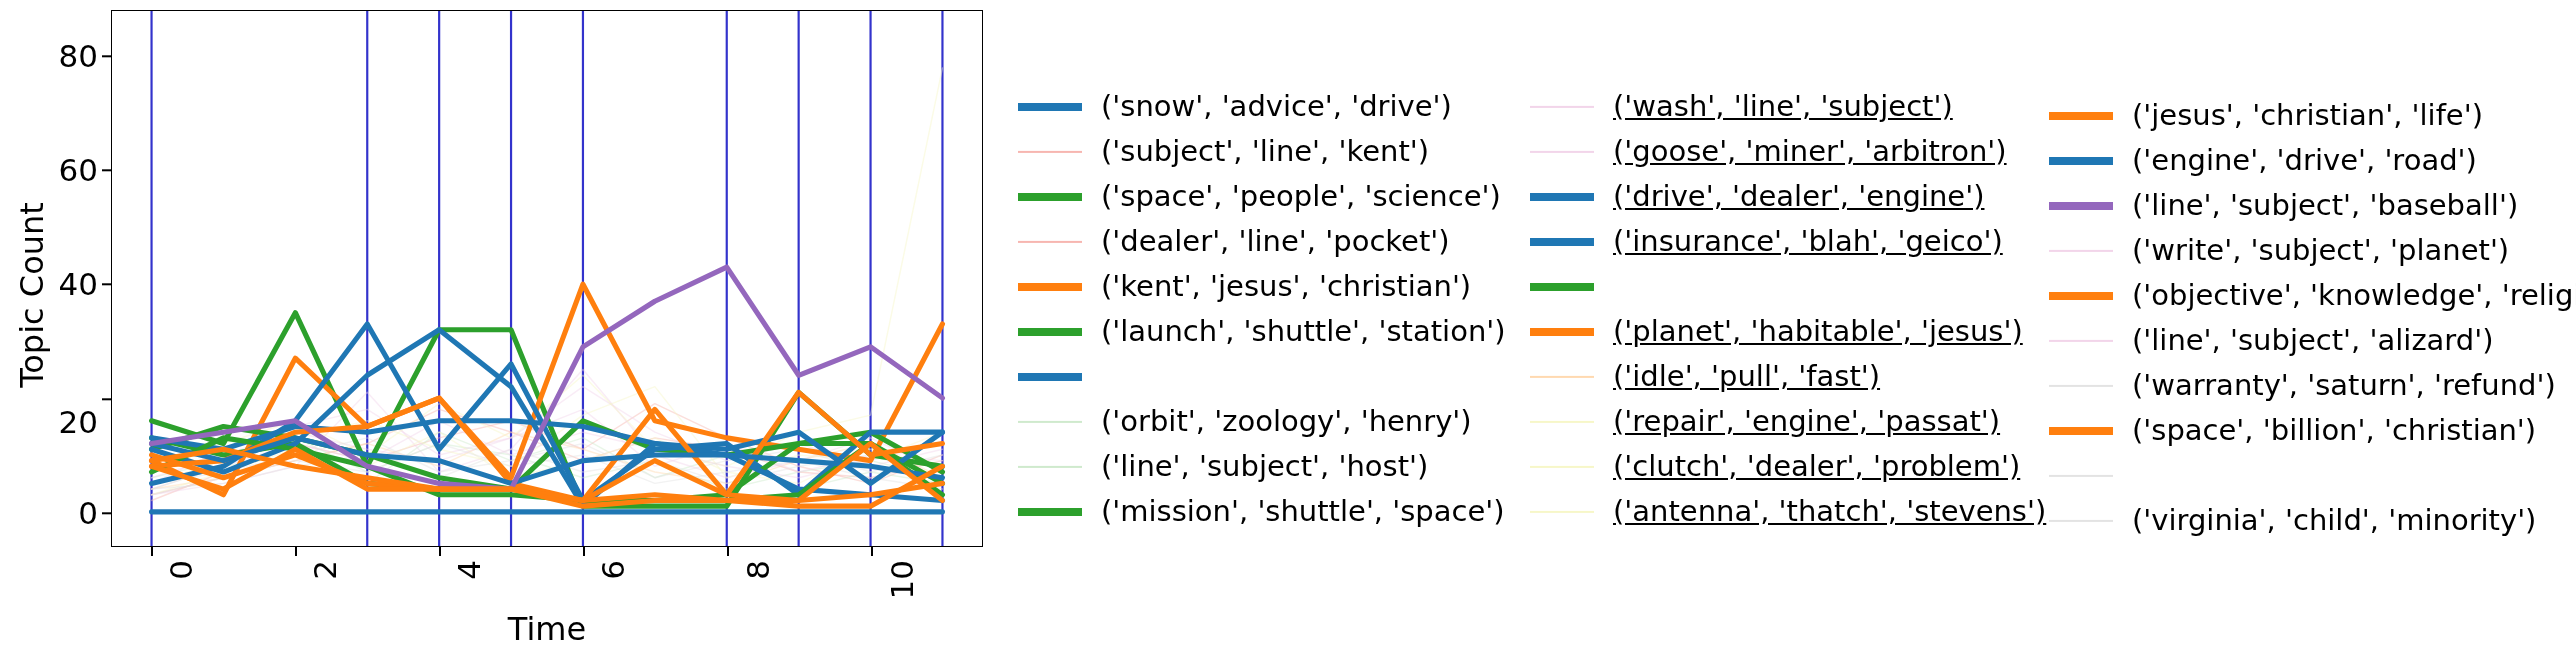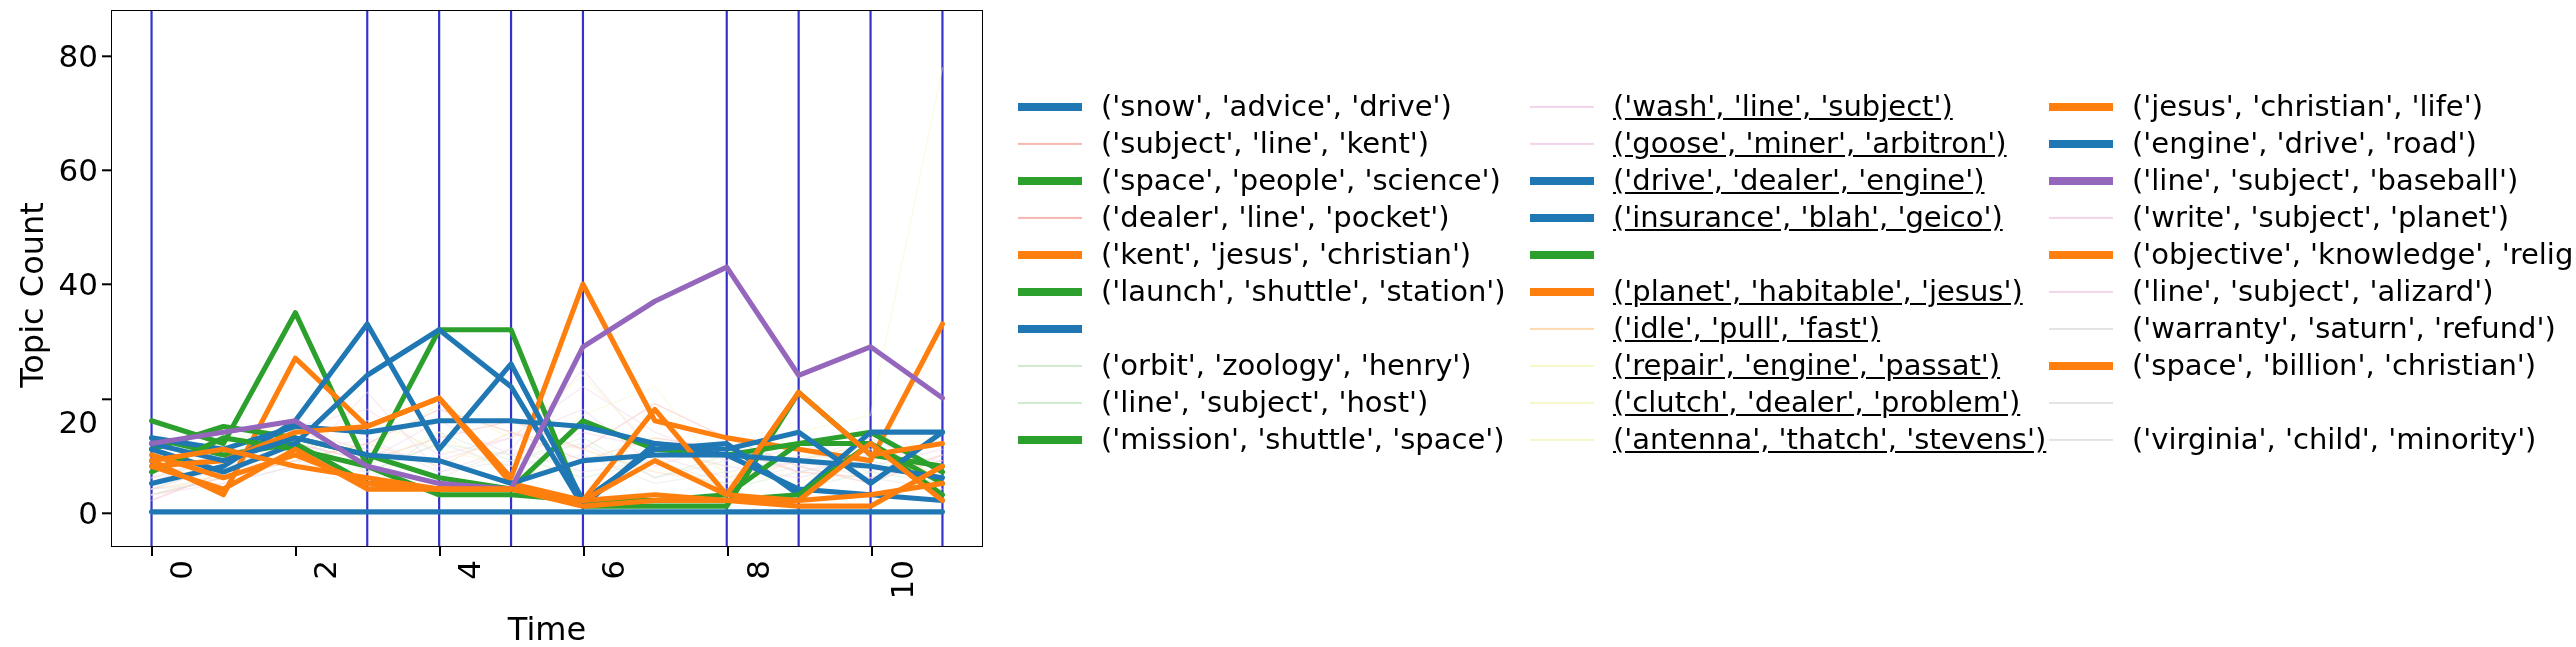--- a/index.html
+++ b/index.html
@@ -129,25 +129,25 @@
     width: 1551px;
     height: 380px;
     display: flex;
     flex-direction: row;
     align-items: flex-start;
     gap: 0px;
   }
   .legend-col {
     display: flex;
     flex-direction: column;
-    gap: 0px;
+    gap: 8px;
   }
   .legend-col.col1 { width: 512px; }
   .legend-col.col2 { width: 519px; text-decoration: underline; }
-  .legend-col.col3 { width: 519px; }
+  .legend-col.col3 { width: 519px; margin-top: 9px; }
 
   .legend-entry {
     display: flex;
     flex-direction: row;
     align-items: center;
     height: 37px;
   }
   .legend-swatch {
     width: 64px;
     min-width: 64px;

